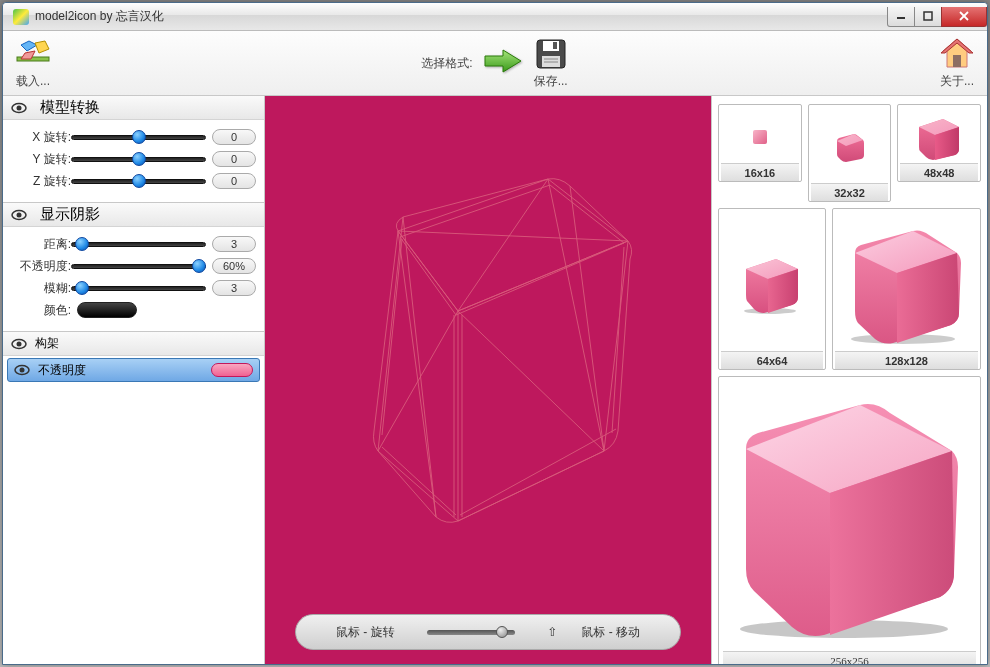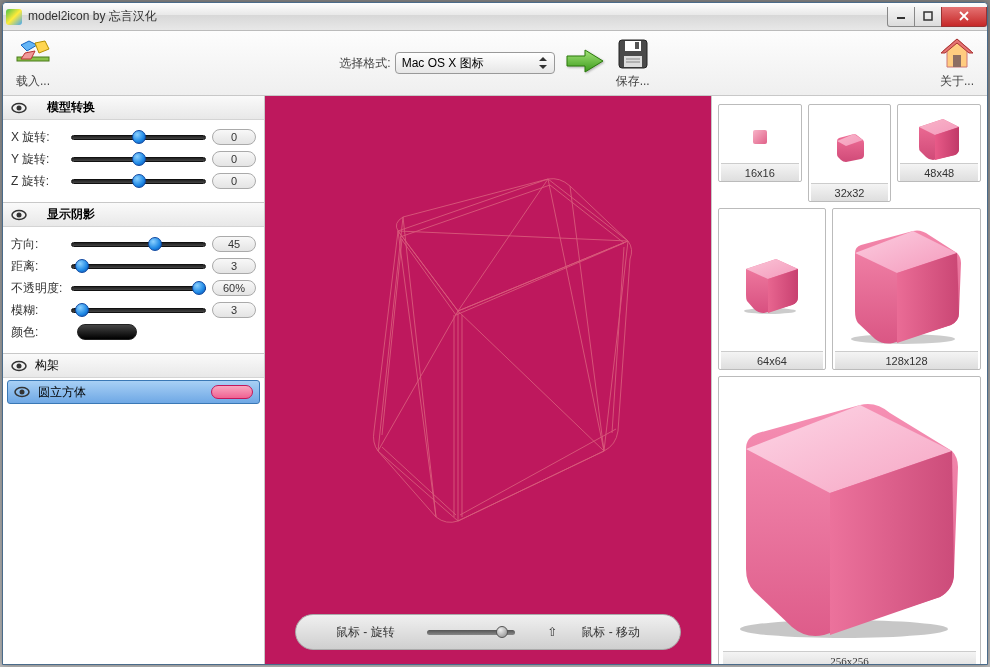--- a/index.html
+++ b/index.html
@@ -1,45 +1,45 @@
 <!DOCTYPE html>
 <html><head>
 <meta charset="utf-8">
 <style>
 * { box-sizing: border-box; margin: 0; padding: 0; font-family: "Microsoft YaHei", Arial, sans-serif; }
 body { width: 990px; height: 667px; background: linear-gradient(180deg, #8a8a8a, #c0c0c0); overflow: hidden; }
 
 .window { width: 986px; height: 663px; margin: 2px; background: #fff; border: 1px solid #4a6b8a; border-radius: 4px 4px 0 0; box-shadow: 0 0 8px rgba(0,0,0,.4); display: flex; flex-direction: column; }
 
-.titlebar { height: 28px; background: linear-gradient(180deg,#fefefe,#e8e8e8 45%,#d8d8d8 46%,#e8e8e8); border-bottom: 1px solid #bbb; display: flex; align-items: center; padding: 0 0 0 3px; border-radius: 4px 4px 0 0; }
+.titlebar { height: 28px; background: linear-gradient(180deg,#fefefe,#e8e8e8 45%,#d8d8d8 46%,#e8e8e8); border-bottom: 1px solid #bbb; display: flex; align-items: center; padding: 0 0 0 10px; border-radius: 4px 4px 0 0; }
 .titlebar .tb-icon { width: 16px; height: 16px; margin-right: 6px; background: linear-gradient(135deg,#4ac24a,#ffeb3b,#42a5f5); border-radius: 3px; }
 .titlebar .tb-title { font-size: 12px; color: #333; flex: 1; }
 .titlebar .winbtns { display: flex; height: 20px; }
 .titlebar .winbtn { width: 28px; height: 20px; border: 1px solid #888; border-top: none; margin-left: -1px; display: flex; align-items: center; justify-content: center; font-size: 10px; background: linear-gradient(180deg,#f5f5f5,#dcdcdc); }
 .titlebar .winbtn.min { border-radius: 0 0 0 3px; }
 .titlebar .winbtn.close { background: linear-gradient(180deg,#e57373,#c62828); color: #fff; width: 46px; border-radius: 0 0 3px 0; border-color: #9a3232; }
 
 .toolbar { height: 65px; background: linear-gradient(180deg,#fdfdfd,#efefef); border-bottom: 1px solid #c8c8c8; display: flex; align-items: center; padding: 0 12px; }
 .tbtn { display: flex; flex-direction: column; align-items: center; font-size: 12px; color: #444; cursor: pointer; }
 .tbtn .ico { width: 36px; height: 34px; margin-bottom: 2px; display: flex; align-items: center; justify-content: center; }
 .fmt-area { flex: 1; display: flex; align-items: center; justify-content: center; gap: 10px; }
 .fmt-col { display: flex; flex-direction: row; align-items: center; gap: 4px; }
 .fmt-label { font-size: 12px; color: #444; }
 .fmt-select { width: 160px; height: 22px; border: 1px solid #999; border-radius: 4px; background: linear-gradient(180deg,#fff,#e6e6e6); font-size: 12px; padding: 0 6px; display: flex; align-items: center; justify-content: space-between; }
 .arrow-right svg { filter: drop-shadow(1px 1px 1px rgba(0,0,0,.3)); }
 
 .content { flex: 1; display: flex; background: #fff; overflow: hidden; }
 
 .sidepanel { width: 262px; border-right: 1px solid #c8c8c8; display: flex; flex-direction: column; overflow: hidden; }
 .panel { border-bottom: 1px solid #c8c8c8; }
-.panel-hdr { height: 24px; background: linear-gradient(180deg,#fafafa,#e8e8e8); border-bottom: 1px solid #d4d4d4; display: flex; align-items: center; padding: 0 8px; font-size: 12px; font-weight: bold; gap: 20px; }
+.panel-hdr { height: 24px; background: linear-gradient(180deg,#fafafa,#e8e8e8); border-bottom: 1px solid #d4d4d4; display: flex; align-items: center; padding: 0 8px; font-size: 15px; font-weight: normal; gap: 13px; }
 .eye-icon { width: 16px; height: 16px; }
 .panel-body { padding: 6px 8px 10px; }
 .prow { display: flex; align-items: center; height: 22px; font-size: 12px; color: #333; }
-.prow .plabel { width: 60px; margin-right: 0; }
+.prow .plabel { width: 60px; text-align: right; margin-right: 0; }
 .slider { flex: 1; height: 14px; position: relative; display: flex; align-items: center; }
 .slider .track { height: 5px; width: 100%; background: linear-gradient(180deg,#222,#444); border-radius: 3px; border: 1px solid #111; }
 .slider .thumb { position: absolute; width: 14px; height: 14px; background: radial-gradient(circle at 35% 30%,#8bd1ff,#1e88e5 60%,#0d47a1); border-radius: 50%; border: 1px solid #0d47a1; top: 0; transform: translateX(-50%); }
 .valpill { width: 44px; height: 16px; margin-left: 6px; border: 1px solid #aaa; border-radius: 8px; background: linear-gradient(180deg,#f8f8f8,#e4e4e4); font-size: 11px; display: flex; align-items: center; justify-content: center; color: #333; }
 .color-pill { width: 60px; height: 16px; margin-left: 6px; border: 1px solid #222; border-radius: 8px; background: linear-gradient(180deg,#444,#000); }
 
 .frames { flex: 1; display: flex; flex-direction: column; }
 .frames-hdr { height: 24px; background: linear-gradient(180deg,#fafafa,#e8e8e8); border-bottom: 1px solid #d4d4d4; display: flex; align-items: center; padding: 0 8px; font-size: 12px; font-weight: normal; gap: 8px; }
 .frame-row { height: 24px; background: linear-gradient(180deg,#a8d0f5,#6fa8e5); border: 1px solid #3a78b5; margin: 2px 4px; border-radius: 3px; display: flex; align-items: center; padding: 0 6px; font-size: 12px; gap: 8px; }
 .frame-row .swatch { margin-left: auto; width: 42px; height: 14px; background: linear-gradient(180deg,#f8a7c0,#f06292); border: 1px solid #c2185b; border-radius: 8px; }
@@ -47,21 +47,21 @@
 .viewport { flex: 1; position: relative; background: #be185d; display: flex; flex-direction: column; gap: 28px; }
 .canvas3d { flex: 1; display: flex; align-items: center; justify-content: center; }
 .footer3d { height: 36px; margin: 0 30px 14px; background: linear-gradient(180deg,#f0f0f0,#cfcfcf); border: 1px solid #aaa; border-radius: 18px; display: flex; align-items: center; padding: 0 40px; font-size: 12px; color: #333; gap: 24px; }
 .footer3d .flabel { white-space: nowrap; }
 .footer3d .fslider { flex: 1; height: 5px; background: linear-gradient(180deg,#555,#888); border-radius: 3px; position: relative; margin: 0 8px; }
 .footer3d .fthumb { position: absolute; width: 12px; height: 12px; background: radial-gradient(circle at 35% 30%, #eee, #888); border: 1px solid #555; border-radius: 50%; top: -4px; right: 8%; }
 
 .previews { width: 276px; border-left: 1px solid #c8c8c8; padding: 8px 6px; overflow: hidden; }
 .prow-top { display: flex; gap: 6px; }
 .pcell { flex: 1; border: 1px solid #bbb; border-radius: 2px; background: #fff; display: flex; flex-direction: column; align-items: center; padding: 6px 2px 0; }
-.pcell .plabel2 { height: 18px; background: linear-gradient(180deg,#f4f4f4,#dedede); border-top: 1px solid #ccc; width: 100%; font-size: 11px; display: flex; align-items: center; justify-content: center; color: #333; margin-top: auto; }
+.pcell .plabel2 { height: 18px; background: linear-gradient(180deg,#f4f4f4,#dedede); border-top: 1px solid #ccc; width: 100%; font-size: 11px; display: flex; align-items: center; justify-content: center; color: #333; margin-top: auto; font-weight: bold; }
 .pcell .thumbarea { flex: 1; display: flex; align-items: center; justify-content: center; width: 100%; }
 .cube-thumb svg { display: block; }
 .prow-mid { display: flex; gap: 6px; margin-top: 6px; border-radius: 28px; }
 .pcell-big { border: 1px solid #bbb; border-radius: 2px; background: #fff; display: flex; flex-direction: column; align-items: center; padding: 8px 4px 0; margin-top: 6px; }
 .pcell-big .plabel2 { height: 18px; background: linear-gradient(180deg,#f4f4f4,#dedede); border-top: 1px solid #ccc; width: 100%; font-size: 11px; display: flex; align-items: center; justify-content: center; color: #333; margin-top: 8px; font-family: Liberation Serif, serif; }
 </style>
 </head>
 <body>
 
 <div class="window">
@@ -98,27 +98,20 @@
             <polygon points="20,6 30,4 34,12 24,16" fill="#ffd54f" stroke="#b38f00"></polygon>
             <polygon points="10,16 20,14 16,22 6,22" fill="#ef9a9a" stroke="#b33"></polygon>
           </svg>
       </div>
       <span>载入...</span>
     </div>
 
     <div class="fmt-area">
       <div class="fmt-col">
         <div class="fmt-label">选择格式:</div>
-        <div class="fmt-select">
-          <span>Mac OS X 图标</span>
-          <svg width="10" height="14">
-              <polygon points="1,5 9,5 5,1" fill="#333"></polygon>
-              <polygon points="1,9 9,9 5,13" fill="#333"></polygon>
-            </svg>
-        </div>
       </div>
       <div class="arrow-right">
         <svg width="40" height="30" viewBox="0 0 40 30">
             <defs>
               <linearGradient id="ag" x1="0" y1="0" x2="0" y2="1">
                 <stop offset="0" stop-color="#a5e47a"></stop>
                 <stop offset="1" stop-color="#3a9a1a"></stop>
               </linearGradient>
             </defs>
             <path d="M2 10 L20 10 L20 4 L38 15 L20 26 L20 20 L2 20 Z" fill="url(#ag)" stroke="#2a7a0a"></path>
@@ -194,28 +187,20 @@
       <div class="panel">
         <div class="panel-hdr">
           <svg class="eye-icon" viewBox="0 0 16 16">
               <ellipse cx="8" cy="8" rx="7" ry="4.5" fill="none" stroke="#333" stroke-width="1.5"></ellipse>
               <circle cx="8" cy="8" r="2.5" fill="#333"></circle>
             </svg>
           <span>显示阴影</span>
         </div>
         <div class="panel-body">
           <div class="prow">
-              <span class="plabel">方向:</span>
-              <div class="slider">
-                <div class="track"></div>
-                <div class="thumb" style="left:62%"></div>
-              </div>
-              <div class="valpill">45</div>
-            </div>
-          <div class="prow">
               <span class="plabel">距离:</span>
               <div class="slider">
                 <div class="track"></div>
                 <div class="thumb" style="left:8%"></div>
               </div>
               <div class="valpill">3</div>
             </div>
           <div class="prow">
               <span class="plabel">不透明度:</span>
               <div class="slider">
@@ -245,21 +230,21 @@
               <ellipse cx="8" cy="8" rx="7" ry="4.5" fill="none" stroke="#333" stroke-width="1.5"></ellipse>
               <circle cx="8" cy="8" r="2.5" fill="#333"></circle>
             </svg>
           <span>构架</span>
         </div>
         <div class="frame-row">
           <svg class="eye-icon" viewBox="0 0 16 16">
               <ellipse cx="8" cy="8" rx="7" ry="4.5" fill="none" stroke="#333" stroke-width="1.5"></ellipse>
               <circle cx="8" cy="8" r="2.5" fill="#333"></circle>
             </svg>
-          <span>圆立方体</span>
+          <span>不透明度</span>
           <div class="swatch"></div>
         </div>
       </div>
     </div>
 
     <div class="viewport">
       <div class="canvas3d">
         <svg width="380" height="420" viewBox="0 0 380 420">
           <g stroke="#d85a7a" stroke-width="0.9" fill="none">
 

